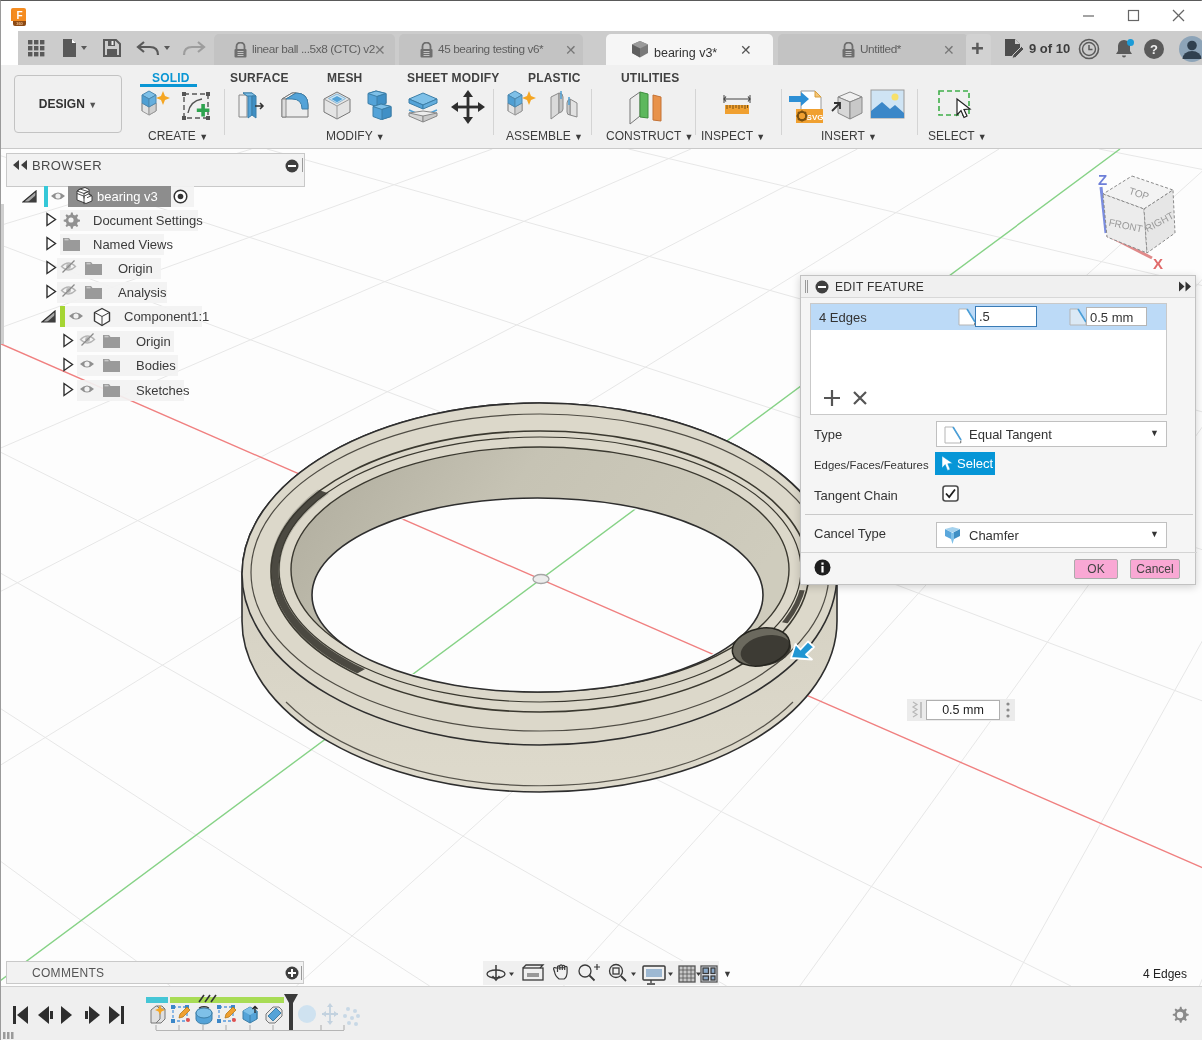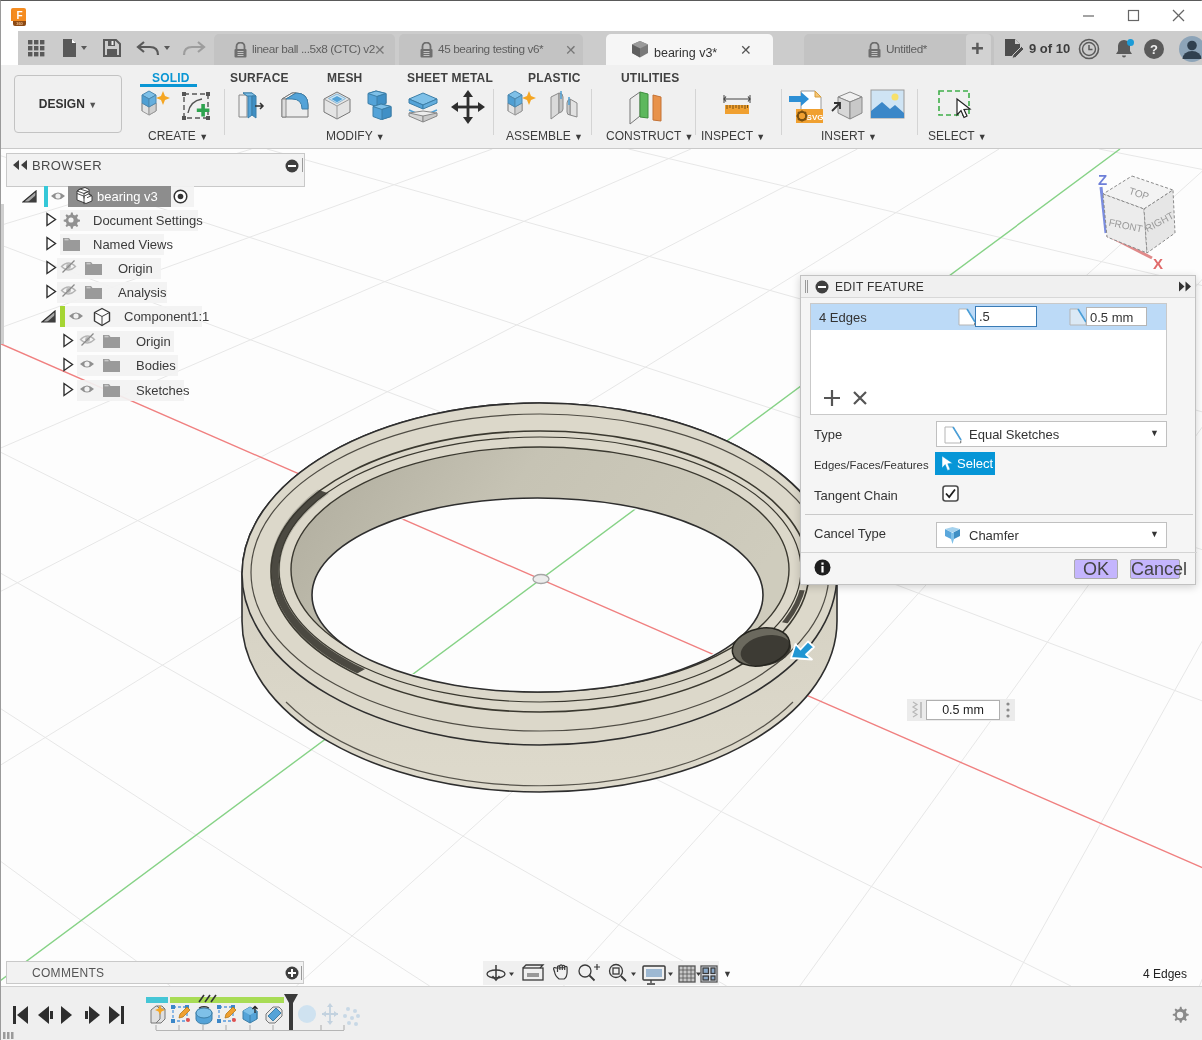--- a/index.html
+++ b/index.html
@@ -37,21 +37,21 @@
 .btext { font-size:13px; color:#3b3b3b; position:absolute; top:3px; white-space:nowrap; }
 
 
 #dialog { position:absolute; left:799px; top:126px; width:396px; height:310px; background:#f5f5f5; border:1px solid #c2c2c2; box-shadow:0 2px 8px rgba(0,0,0,.18); }
 #dlg-header { position:absolute; left:0; top:0; width:100%; height:22px; background:#f0f0f0; border-bottom:1px solid #d8d8d8; }
 #dlg-table { position:absolute; left:9px; top:27px; width:357px; height:112px; background:#fff; border:1px solid #c9c9c9; }
 #dlg-row { position:absolute; left:0; top:0; width:355px; height:26px; background:#bcdaf7; }
 .dinput { position:absolute; background:#fff; font-size:13px; color:#333; }
 .dlabel { position:absolute; font-size:13px; color:#333; }
 .ddrop { position:absolute; left:135px; width:231px; height:26px; background:#fff; border:1px solid #c0c0c0; }
-.dbtn { position:absolute; width:44px; height:20px; background:#c4b5fd; border:1px solid #ababab; border-radius:2px; font-size:18px; color:#444; text-align:center; line-height:18px; }
+.dbtn { position:absolute; width:44px; height:20px; background:#f9a8d4; border:1px solid #ababab; border-radius:2px; font-size:12px; color:#444; text-align:center; line-height:18px; }
 
 
 #comments { position:absolute; left:5px; top:812px; width:298px; height:23px; background:#f2f2f2; border:1px solid #c9c9c9; }
 #navbar { position:absolute; left:482px; top:812px; width:236px; height:24px; background:#f0f0f0; }
 #edges-note { position:absolute; right:16px; top:818px; font-size:12px; color:#222; }
 #timeline { position:absolute; left:0; top:985px; width:1202px; height:55px; background:#efefef; border-top:1px solid #cfcfcf; }
 </style>
 </head>
 <body>
 <div id="app">
@@ -125,21 +125,21 @@
     </div>
     <div class="doctab active" style="left:588px;width:167px;">
       <svg class="abs" style="left:25px;top:7px" width="18" height="17" viewBox="0 0 18 17">
         <path d="M9 0 L17 3.5 L17 12 L9 16.5 L1 12 L1 3.5 Z" fill="#7a7a7a"></path>
         <path d="M9 0 L17 3.5 L9 7.5 L1 3.5 Z" fill="#9a9a9a"></path>
         <path d="M1 3.5 L9 7.5 L9 16.5 L1 12 Z" fill="#5f5f5f"></path>
       </svg>
       <span style="position:absolute;left:48px;top:12px;white-space:nowrap">bearing v3*</span>
       <span class="tabx" style="left:134px;color:#555">✕</span>
     </div>
-    <div class="doctab" style="left:786px;width:190px;">
+    <div class="doctab" style="left:760px;width:190px;">
       <svg class="abs" style="left:64px;top:8px" width="13" height="16" viewBox="0 0 13 16">
           <path d="M2.5 7 v-2.5 a4 4 0 0 1 8 0 V7" fill="none" stroke="#6e6e6e" stroke-width="1.8"></path>
           <rect x="0.5" y="7" width="12" height="8.5" rx="1" fill="#6e6e6e"></rect>
           <line x1="3.5" y1="9.5" x2="9.5" y2="9.5" stroke="#c3c3c3" stroke-width="1"></line>
           <line x1="3.5" y1="11.5" x2="9.5" y2="11.5" stroke="#c3c3c3" stroke-width="1"></line>
           <line x1="3.5" y1="13.5" x2="9.5" y2="13.5" stroke="#c3c3c3" stroke-width="1"></line>
         </svg>
       <span style="position:absolute;left:82px;top:8px;white-space:nowrap">Untitled*</span>
       <span class="tabx" style="left:165px">✕</span>
     </div>
@@ -171,21 +171,21 @@
       <circle cx="13" cy="9.5" r="4.8" fill="#30404f"></circle>
       <path d="M3.5 23 a9.5 8 0 0 1 19 0 z" fill="#30404f"></path>
     </svg>
   </div>
   <div id="ribbon">
     <div id="design-btn">DESIGN <span style="font-size:9px;color:#555">▼</span></div>
     <div class="rtab sel" style="left:151px">SOLID</div>
     <div style="position:absolute;left:139px;top:19px;width:57px;height:3px;background:#0a96d4"></div>
     <div class="rtab" style="left:229px">SURFACE</div>
     <div class="rtab" style="left:326px">MESH</div>
-    <div class="rtab" style="left:406px">SHEET METAL</div>
+    <div class="rtab" style="left:406px">SHEET MODIFY</div>
     <div class="rtab" style="left:527px">PLASTIC</div>
     <div class="rtab" style="left:620px">UTILITIES</div>
 
     <svg class="ricon" style="left:138px" width="33" height="36" viewBox="0 0 33 36">
       <g>
         <path d="M3 14 l7-4 7 4 v8 l-7 4 -7-4 z" fill="#e3e3e3" stroke="#9a9a9a"></path>
         <path d="M3 14 l7-4 7 4 -7 4 z" fill="#f2f2f2" stroke="#9a9a9a"></path>
         <path d="M10 18 v8 M3 14 v8 M17 14 v8" stroke="#9a9a9a" fill="none"></path>
         <path d="M10 18 l7-4 v8 l-7 4 z" fill="#cfcfcf" stroke="#9a9a9a"></path>
         <path d="M3 6 l7-4 7 4 -7 4 z" fill="#7ec0e8" stroke="#4d89b0"></path>
@@ -621,21 +621,21 @@
           <path d="M31 4 l12 12 M43 4 l-12 12" stroke="#555" stroke-width="2.2"></path>
         </svg>
       </div>
       <span class="dlabel" style="left:13px;top:151px">Type</span>
       <div class="ddrop" style="top:145px">
         <svg class="abs" style="left:6px;top:3px" width="20" height="20" viewBox="0 0 20 20">
             <path d="M2 2 h8 l8 13 v3 h-16 z" fill="#fff" stroke="#b5b5b5"></path>
             <line x1="10" y1="2" x2="18" y2="15" stroke="#4a9fd8" stroke-width="1.6"></line>
             <line x1="17.5" y1="16" x2="17.5" y2="19" stroke="#888" stroke-dasharray="2 1.5"></line>
           </svg>
-        <span style="position:absolute;left:32px;top:5px;font-size:13px;color:#333">Equal Sketches</span>
+        <span style="position:absolute;left:32px;top:5px;font-size:13px;color:#333">Equal Tangent</span>
         <span style="position:absolute;right:7px;top:6px;font-size:9px;color:#333">▼</span>
       </div>
       <span class="dlabel" style="left:13px;top:183px;font-size:11.4px">Edges/Faces/Features</span>
       <div style="position:absolute;left:134px;top:176px;width:60px;height:23px;background:#0696d7">
         <svg class="abs" style="left:5px;top:3px" width="14" height="17" viewBox="0 0 14 17">
             <path d="M2 1 v12 l3.2-3.4 2.3 5.8 2.6-1 -2.3-5.6 4.7-0.6 z" fill="#fff" stroke="#0696d7" stroke-width="0.5"></path>
           </svg>
         <span style="position:absolute;left:22px;top:4px;font-size:13px;color:#fff">Select</span>
       </div>
       <span class="dlabel" style="left:13px;top:212px">Tangent Chain</span>

